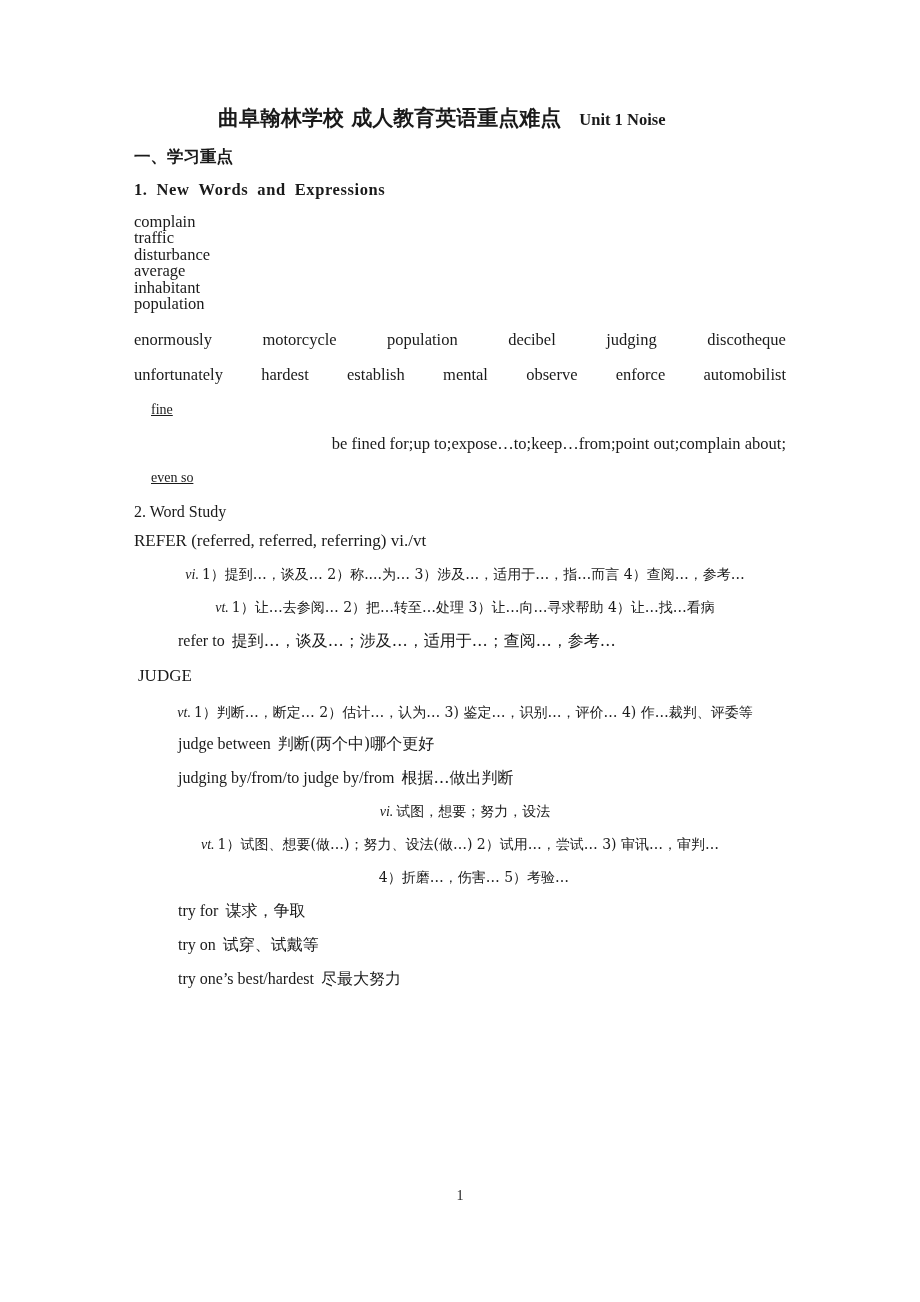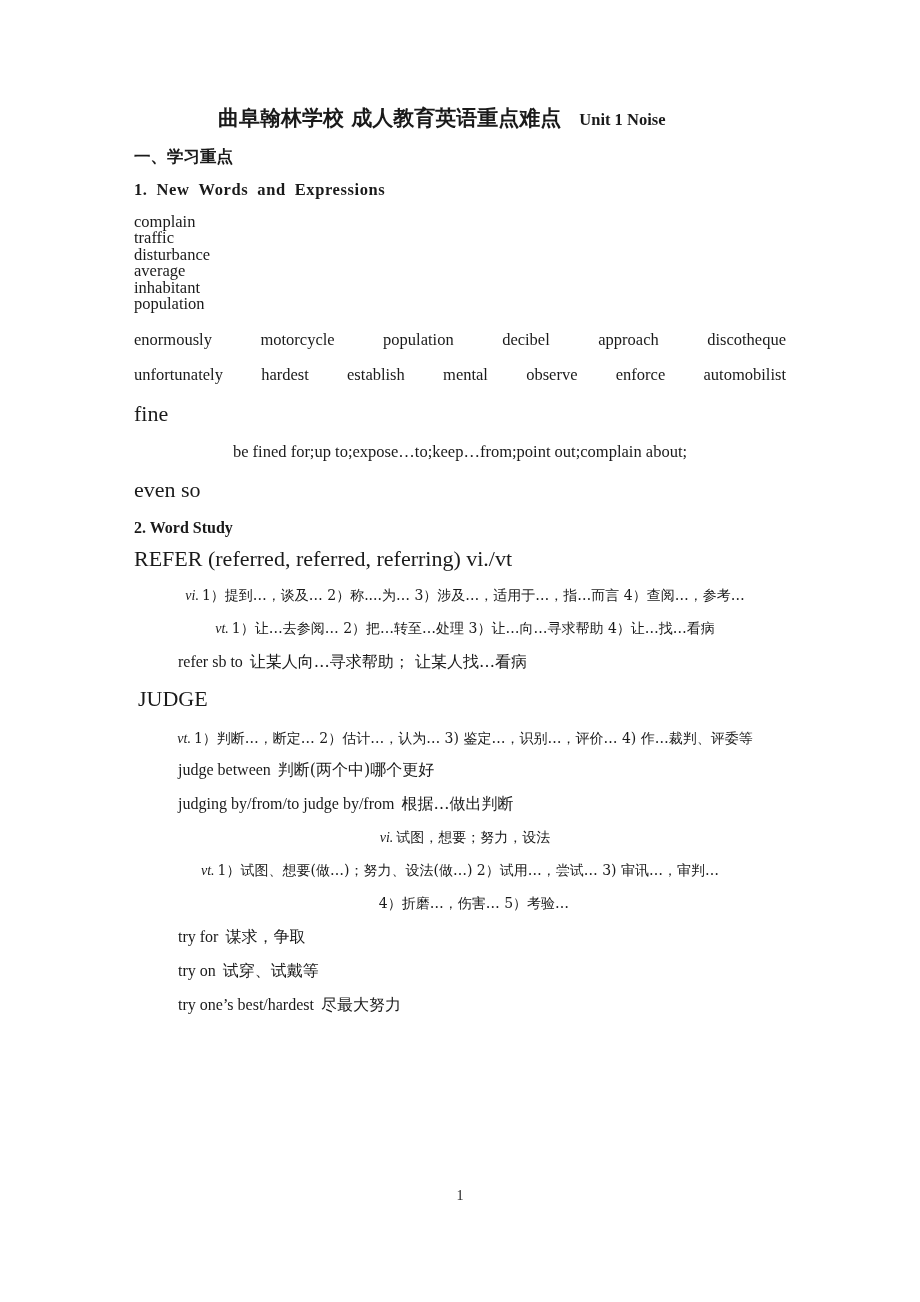--- a/index.html
+++ b/index.html
@@ -64,21 +64,21 @@
   .h-en {
     font-size: 16.5px;
     font-weight: bold;
     letter-spacing: 0.6px;
     line-height: 1.0;
     margin: 0 0 15px 0;
   }
   .h-en .w { display:inline-block; margin-right: 9px; }
   .h-sub {
     font-size: 16px;
-    font-weight: bold;
+    font-weight: normal;
     line-height: 1.0;
     margin: 0 0 12px 0;
   }
   .cn {
     font-family: "DejaVu Serif", "Liberation Serif", serif;
   }
 
   
   .wordrow {
     font-size: 16.5px;
@@ -90,49 +90,50 @@
   }
   .wordrow.r1 { letter-spacing: 0; flex-direction: column; }
   .wordrow span { white-space: nowrap; }
 
   .phraserow {
     font-size: 16.5px;
     line-height: 1.0;
     margin: 0 0 19px 0;
     display: flex;
     width: 100%;
-    justify-content: center;
+    justify-content: flex-end;
   }
   .phraserow span { white-space: nowrap; }
 
   .single {
-    font-size: 22px;
-    line-height: 1.0;
-    margin: 0 0 19px 0;
+    font-size: 14px;
+    line-height: 1.0;
+    margin: 0 0 19px 17px;
+    text-decoration: underline;
   }
 
   
   .def {
     font-size: 14px;
     line-height: 1.0;
     margin: 0 0 18px 0;
     text-align: center;
   }
   .def .pos {
     font-style: italic;
     font-family: "Liberation Serif", serif;
     margin-right: 3px;
   }
   .def.ind1 { padding-left: 10px; }
   .def.ind3 { padding-left: 28px; }
   .def.hang { padding-left: 10px; text-indent: 0; white-space: normal; line-height: 1.55; margin-bottom: 12px; }
   .def.nowrap { white-space: nowrap; }
 
   .entry-word {
-    font-size: 22px;
+    font-size: 17px;
     line-height: 1.0;
     margin: 0 0 18px 0;
     padding-left: 4px;
   }
   .entry-word.flush { padding-left: 0; }
 
   .sub {
     font-size: 16px;
     line-height: 1.0;
     margin: 0 0 18px 0;
@@ -174,21 +175,21 @@
       <span>average</span>
       <span>inhabitant</span>
       <span>population</span>
     </div>
 
     <div class="wordrow">
       <span>enormously</span>
       <span>motorcycle</span>
       <span>population</span>
       <span>decibel</span>
-      <span>approach</span>
+      <span>judging</span>
       <span>discotheque</span>
     </div>
 
     <div class="wordrow">
       <span>unfortunately</span>
       <span>hardest</span>
       <span>establish</span>
       <span>mental</span>
       <span>observe</span>
       <span>enforce</span>
@@ -214,21 +215,21 @@
 
     <div class="def ind1 nowrap">
       <span class="pos">vi.</span><span class="cn">1）提到…，谈及… 2）称....为… 3）涉及…，适用于…，指…而言   4）查阅…，参考…</span>
     </div>
 
     <div class="def ind1 nowrap">
       <span class="pos">vt.</span><span class="cn">1）让…去参阅…   2）把…转至…处理   3）让…向…寻求帮助 4）让…找…看病</span>
     </div>
 
     <div class="sub">
-      <span class="en">refer sb to</span><span class="gapS"></span><span class="cn">让某人向…寻求帮助；  让某人找…看病</span>
+      <span class="en">refer to</span><span class="gapS"></span><span class="cn">提到…，谈及…；涉及…，适用于…；查阅…，参考…</span>
     </div>
 
     <div class="entry-word">JUDGE</div>
 
 
     <div class="def hang">
       <span class="pos">vt.</span><span class="cn">1）判断…，断定… 2）估计…，认为… 3) 鉴定…，识别…，评价… 4) 作…裁判、评委等</span>
     </div>
 
     <div class="sub">

